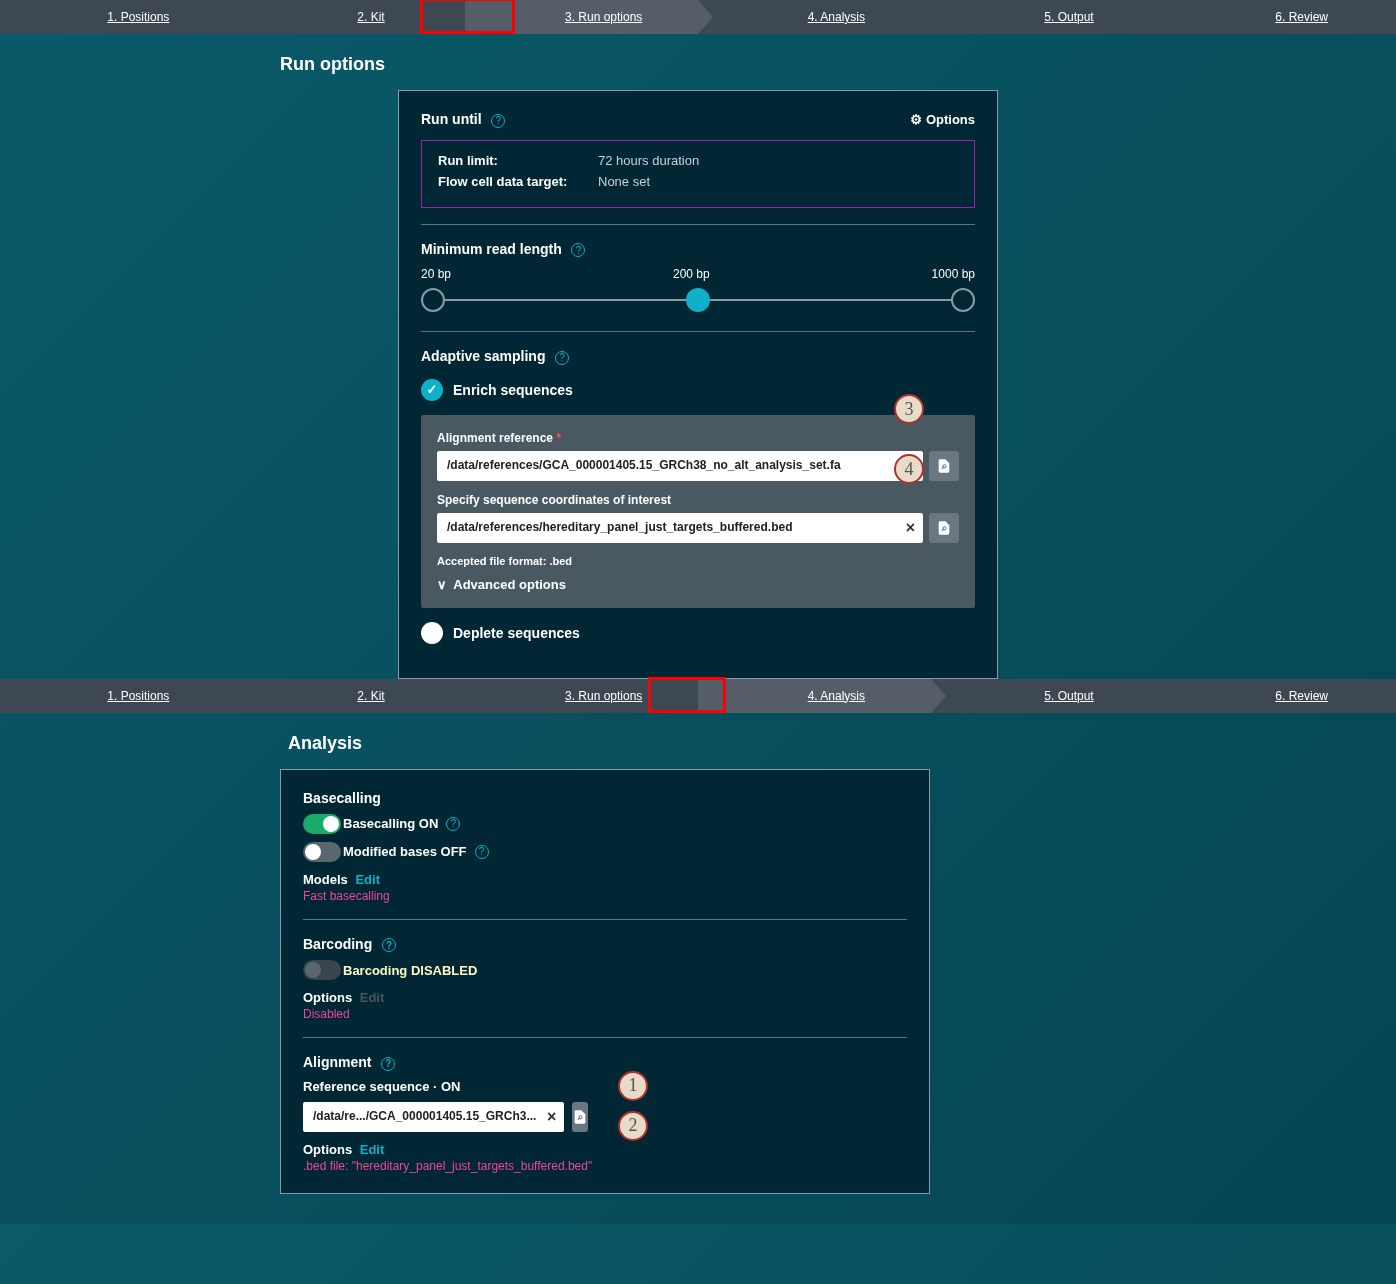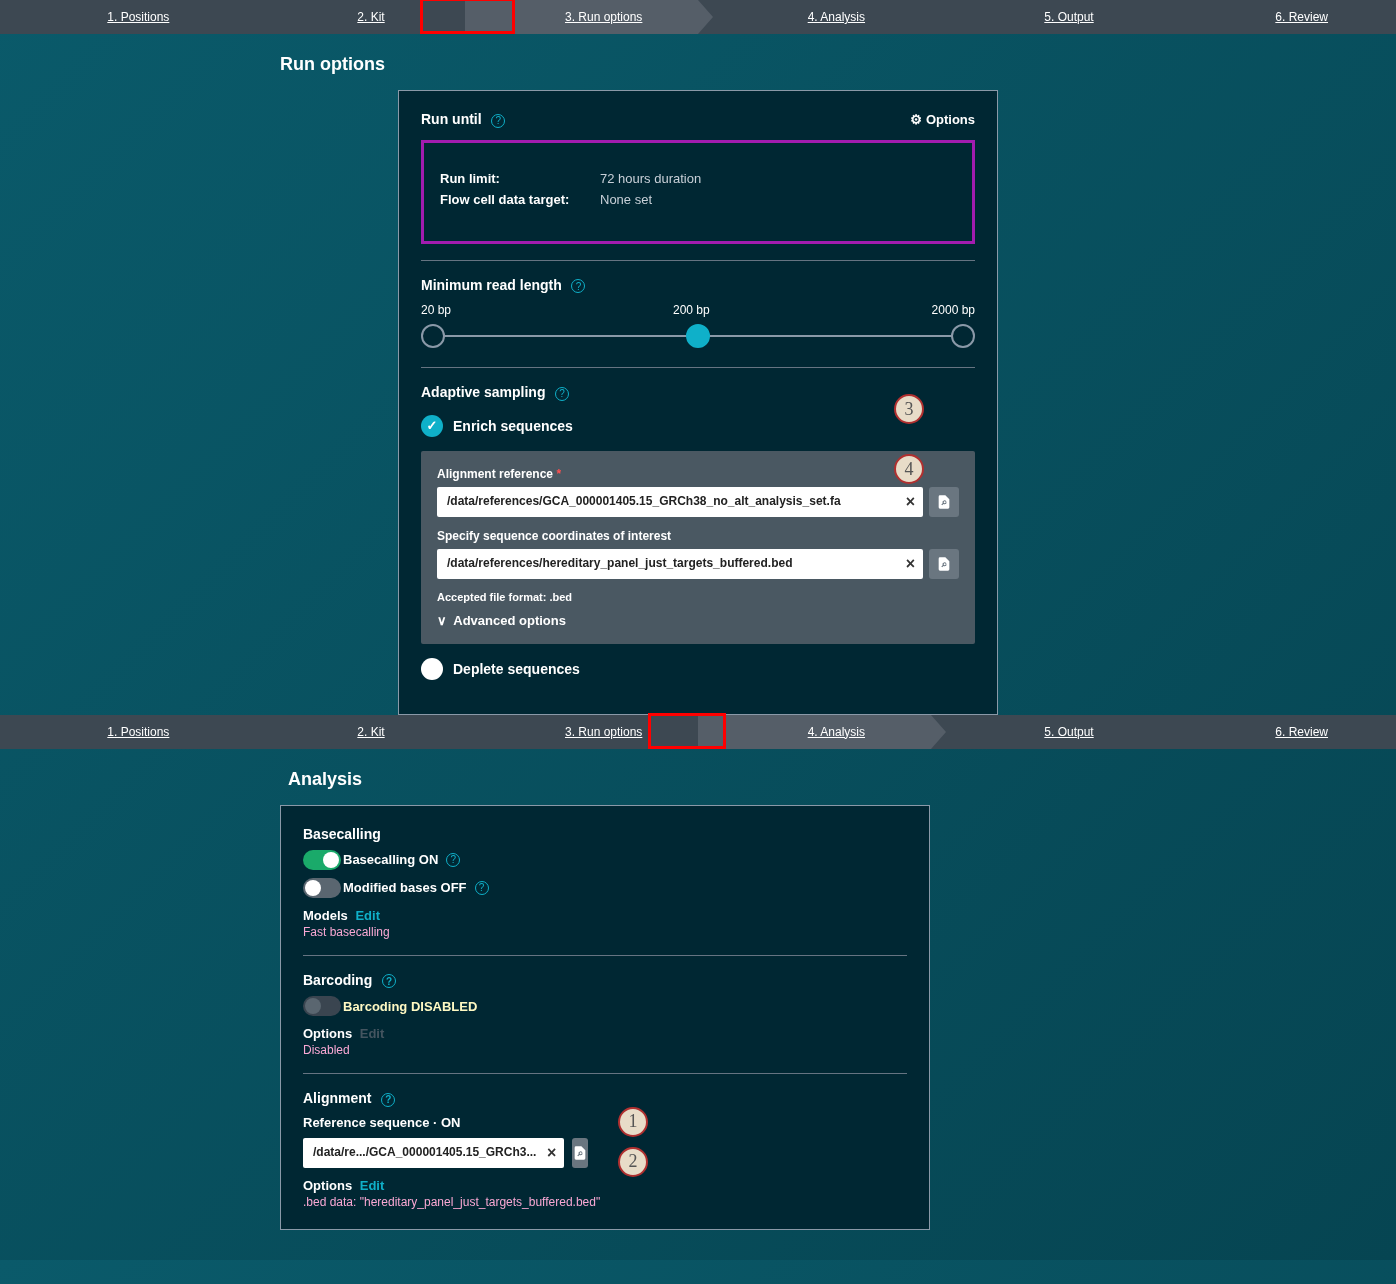--- a/index.html
+++ b/index.html
@@ -101,22 +101,22 @@
     cursor: pointer;
     display: flex;
     align-items: center;
     gap: 4px;
   }
   .gear-icon::before {
     content: '\2699';
   }
 
   .inner-box {
-    border: 3px solid #a21caf;
-    padding: 28px 16px;
+    border: 1px solid #a21caf;
+    padding: 12px 16px;
     margin-bottom: 3px;
   }
   .kv-row {
     display: flex;
     margin-bottom: 6px;
     font-size: 13px;
   }
   .kv-key { width: 160px; font-weight: bold; }
   .kv-val { color: #c8d0d8; }
 
@@ -286,21 +286,21 @@
   .toggle.off .toggle-knob { left: 2px; }
   .toggle.disabled { background: #3a4550; }
   .toggle.disabled .toggle-knob { background: #5a6670; left: 2px; }
   .toggle-label { font-weight: bold; font-size: 13px; }
   .toggle-label.disabled { color: #fef9c3; }
 
   .subheading { font-weight: bold; font-size: 14px; margin-bottom: 8px; }
   .sub-label { font-weight: bold; font-size: 13px; margin-top: 10px; }
   .edit-link { color: #0fb0c9; font-weight: bold; font-size: 13px; cursor: pointer; margin-left: 4px; }
   .edit-link.disabled { color: #445560; cursor: default; }
-  .sub-value { font-size: 12px; margin-top: 2px; color: #f9a8d4; }
+  .sub-value { font-size: 12px; margin-top: 2px; color: #ec4899; }
 
   .small-file-row {
     display: flex;
     gap: 8px;
     margin-top: 8px;
     width: 260px;
     position: relative;
   }
 
   .rel-wrap { position: relative; }
@@ -348,21 +348,21 @@
 
     <hr class="divider">
 
     <div>
       <span class="panel-subtitle">Minimum read length</span>
       <span class="help-icon">?</span>
     </div>
     <div class="slider-labels">
       <span>20 bp</span>
       <span>200 bp</span>
-      <span>2000 bp</span>
+      <span>1000 bp</span>
     </div>
     <div class="slider-track">
       <div class="slider-line"></div>
       <div class="slider-handle" style="left:0;"></div>
       <div class="slider-handle selected" style="left:calc(50% - 12px);"></div>
       <div class="slider-handle" style="right:0;"></div>
     </div>
 
     <hr class="divider">
 
@@ -494,18 +494,18 @@
       <div class="file-browse">
         <svg viewBox="0 0 24 24">
             <path fill="#fff" d="M14 2H6a2 2 0 00-2 2v16a2 2 0 002 2h12a2 2 0 002-2V8l-6-6zm-1 13.5a3 3 0 01-1.8-.6l-2 2L8 15.7l2-2A3 3 0 1113 15.5zm0-4.5a1.5 1.5 0 100 3 1.5 1.5 0 000-3z"></path>
           </svg>
       </div>
     </div>
     <div class="sub-label">
       <span>Options</span>
       <span class="edit-link">Edit</span>
     </div>
-    <div class="sub-value">.bed data: "hereditary_panel_just_targets_buffered.bed"</div>
+    <div class="sub-value">.bed file: "hereditary_panel_just_targets_buffered.bed"</div>
   </div>
 
   <div class="annotation" style="left:598px; top:358px;">1</div>
   <div class="annotation" style="left:598px; top:398px;">2</div>
 </div>
 
 </body></html>

